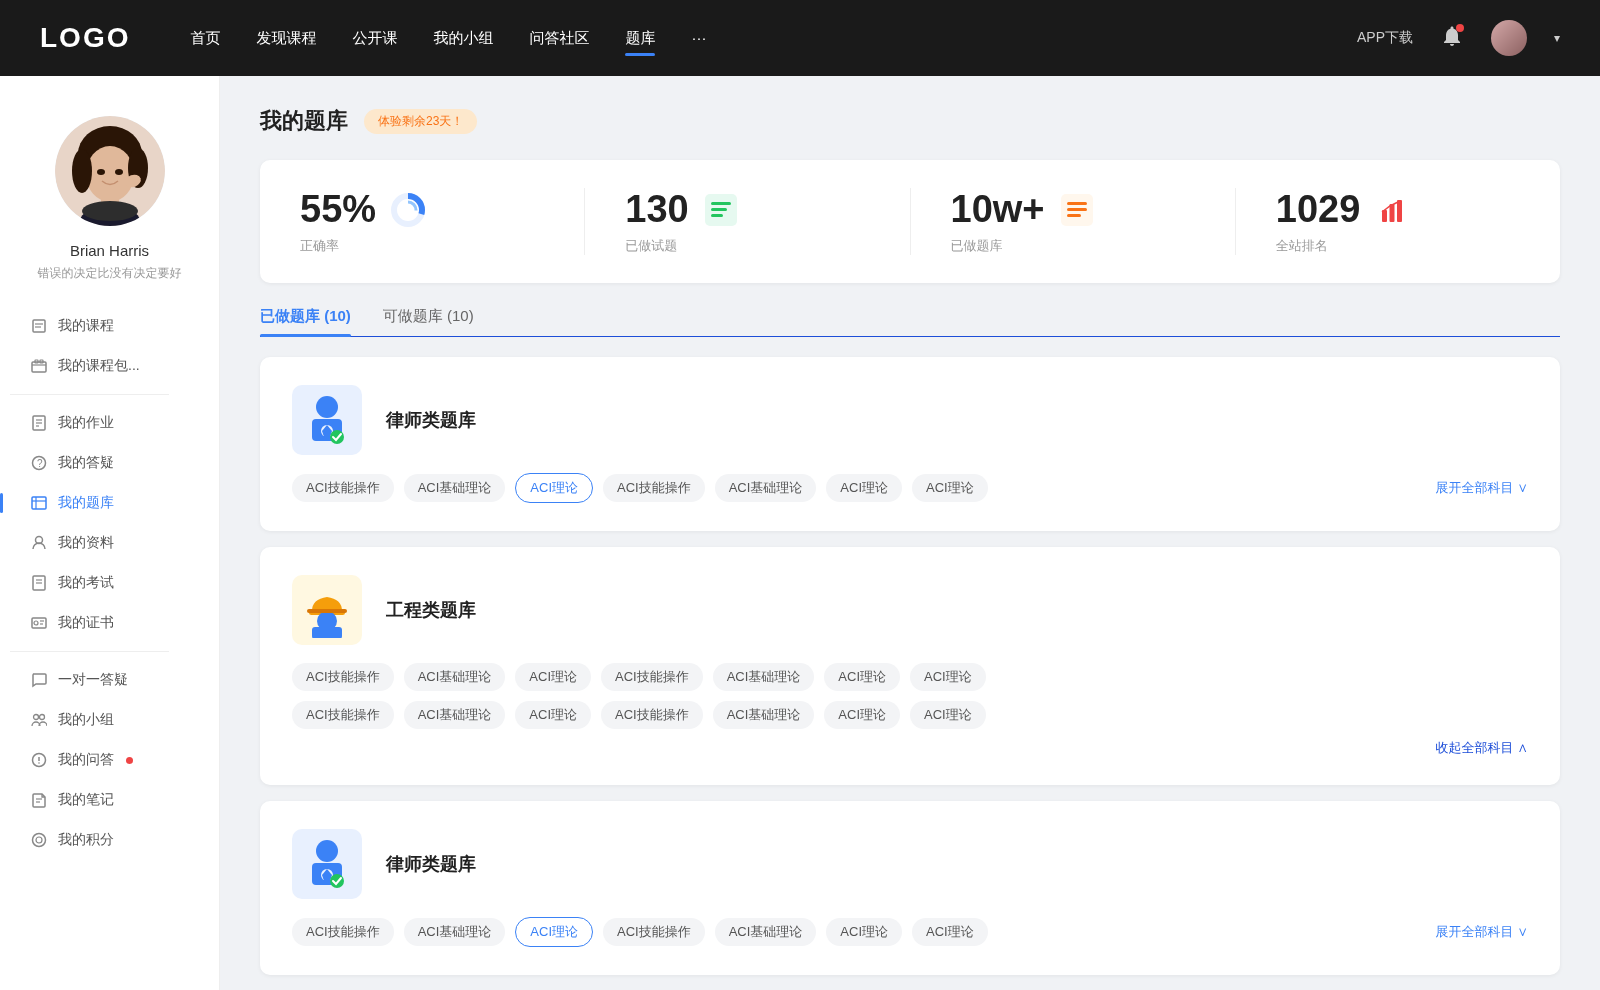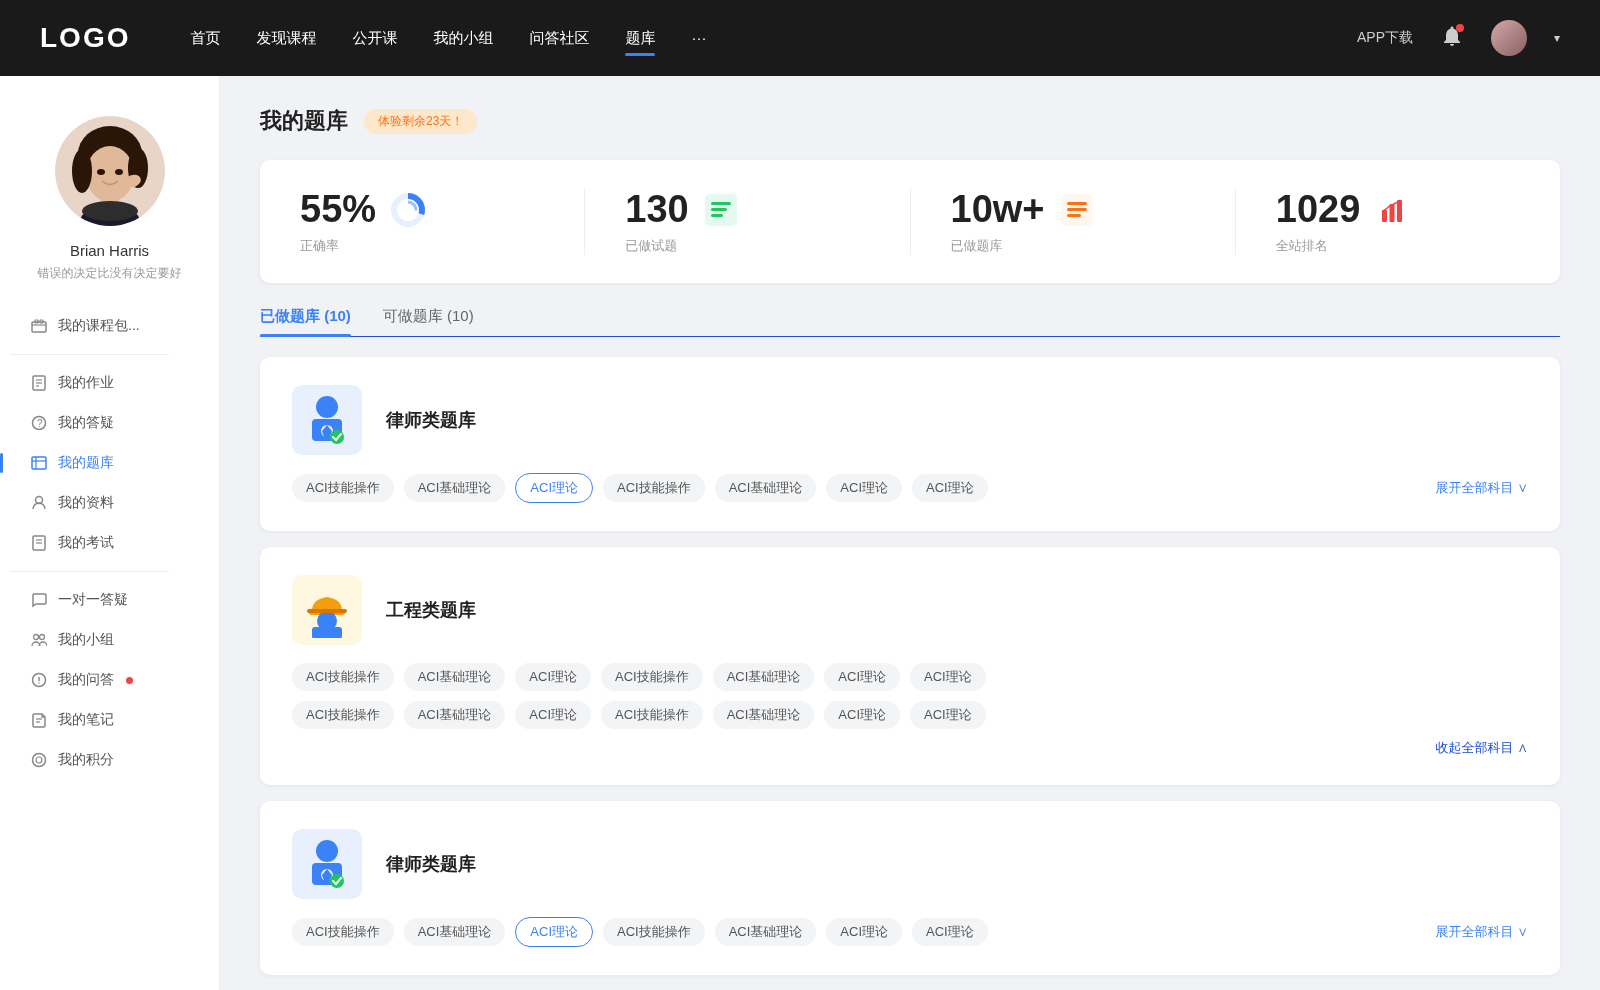--- a/index.html
+++ b/index.html
@@ -416,20 +416,30 @@
 
         <ellipse cx="78" cy="65" rx="8" ry="6" fill="#e0b89a" transform="rotate(-20 78 65)"></ellipse>
       </svg>
     </div>
     <div class="user-name">Brian Harris</div>
     <div class="user-motto">错误的决定比没有决定要好</div>
 
     <div class="sidebar-menu">
       <div class="sidebar-item">
         <span class="sidebar-icon">
+          <svg width="16" height="16" viewBox="0 0 16 16" fill="#888">
+              <rect x="2" y="2" width="12" height="12" rx="1" fill="none" stroke="#888" stroke-width="1.5"></rect>
+              <line x1="4" y1="6" x2="12" y2="6" stroke="#888" stroke-width="1.2"></line>
+              <line x1="4" y1="9" x2="10" y2="9" stroke="#888" stroke-width="1.2"></line>
+            </svg>
+        </span>
+        <span>我的课程</span>
+      </div>
+      <div class="sidebar-item">
+        <span class="sidebar-icon">
           <svg width="16" height="16" viewBox="0 0 16 16" fill="none">
               <rect x="1" y="4" width="14" height="10" rx="1" stroke="#888" stroke-width="1.5"></rect>
               <line x1="1" y1="7" x2="15" y2="7" stroke="#888" stroke-width="1.2"></line>
               <rect x="4" y="2" width="3" height="3" rx="0.5" stroke="#888" stroke-width="1.2"></rect>
               <rect x="9" y="2" width="3" height="3" rx="0.5" stroke="#888" stroke-width="1.2"></rect>
             </svg>
         </span>
         <span>我的课程包...</span>
       </div>
       <div class="sidebar-divider"></div>
@@ -474,20 +484,31 @@
       </div>
       <div class="sidebar-item">
         <span class="sidebar-icon">
           <svg width="16" height="16" viewBox="0 0 16 16">
               <rect x="2" y="1" width="12" height="14" rx="1" fill="none" stroke="#888" stroke-width="1.5"></rect>
               <line x1="5" y1="5" x2="11" y2="5" stroke="#888" stroke-width="1.2"></line>
               <line x1="5" y1="8" x2="11" y2="8" stroke="#888" stroke-width="1.2"></line>
             </svg>
         </span>
         <span>我的考试</span>
+      </div>
+      <div class="sidebar-item">
+        <span class="sidebar-icon">
+          <svg width="16" height="16" viewBox="0 0 16 16">
+              <rect x="1" y="3" width="14" height="10" rx="1" fill="none" stroke="#888" stroke-width="1.5"></rect>
+              <circle cx="5" cy="8" r="2" fill="none" stroke="#888" stroke-width="1.2"></circle>
+              <line x1="9" y1="6" x2="13" y2="6" stroke="#888" stroke-width="1.2"></line>
+              <line x1="9" y1="9" x2="12" y2="9" stroke="#888" stroke-width="1.2"></line>
+            </svg>
+        </span>
+        <span>我的证书</span>
       </div>
       <div class="sidebar-divider"></div>
       <div class="sidebar-item">
         <span class="sidebar-icon">
           <svg width="16" height="16" viewBox="0 0 16 16">
               <path d="M2 2h12a1 1 0 011 1v8a1 1 0 01-1 1H5l-3 2V3a1 1 0 011-1z" fill="none" stroke="#888" stroke-width="1.5"></path>
             </svg>
         </span>
         <span>一对一答疑</span>
       </div>

